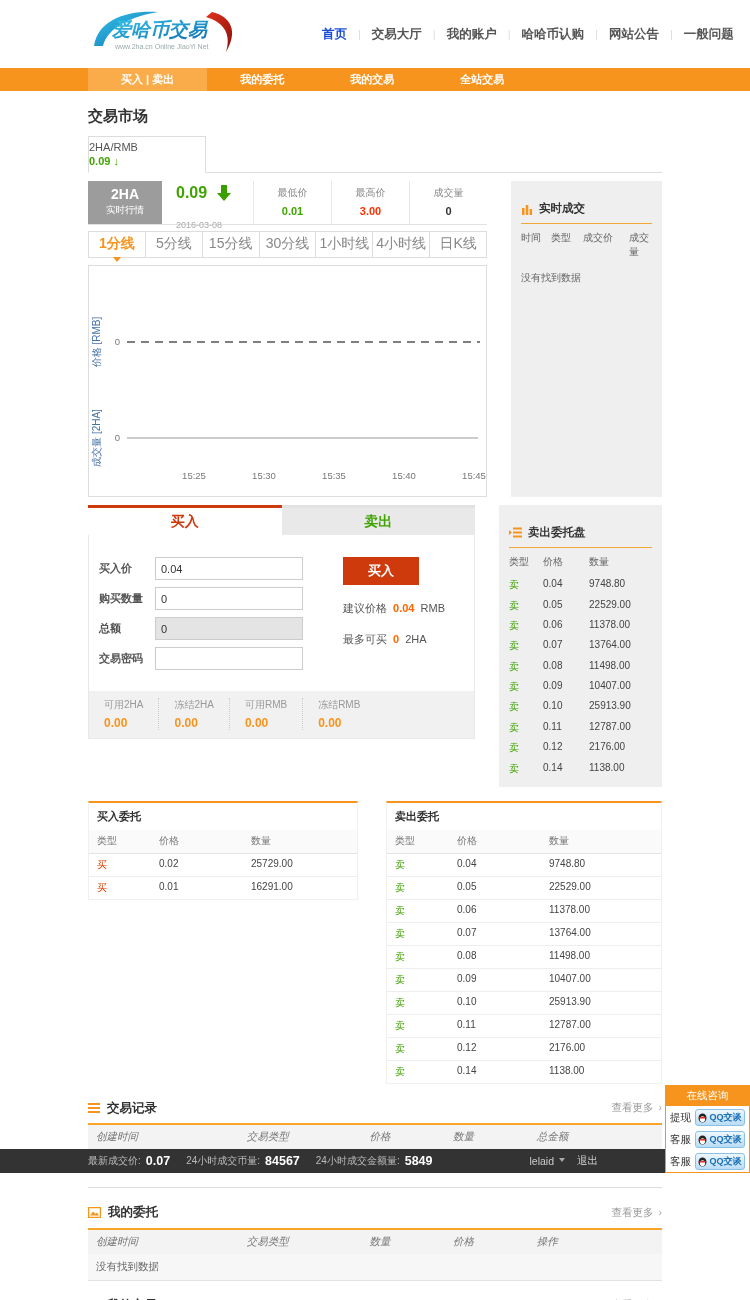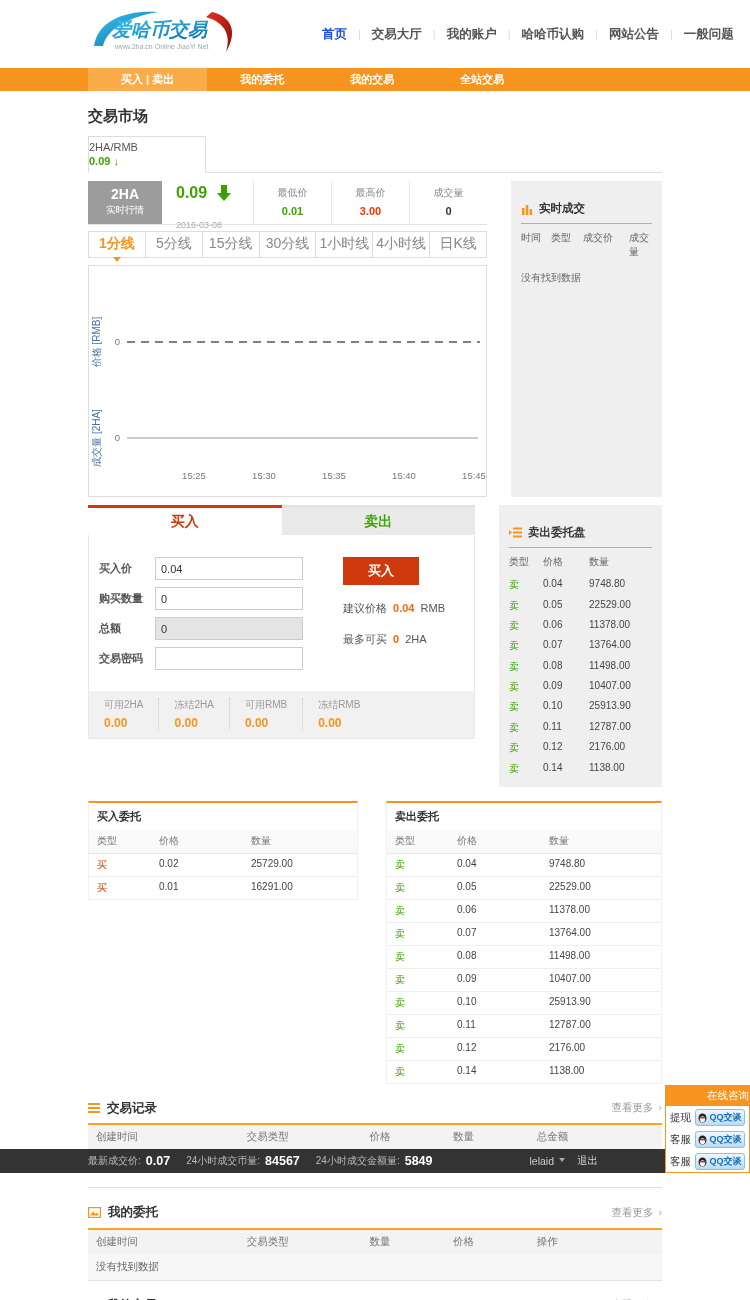--- a/index.html
+++ b/index.html
@@ -102,42 +102,42 @@
   .t-head { display:flex; font-size:10px; color:#777; padding:4px 8px 5px; border-bottom:1px solid #e5e5e5; background:#fafafa; }
   .t-row { display:flex; font-size:10px; color:#444; padding:4px 8px; border-bottom:1px solid #eee; }
   .t-row:last-child { border-bottom:none; }
   .tc1 { width:62px; } .tc2 { width:92px; } .tc3 { flex:1; }
 
   
   .section-head { display:flex; align-items:center; margin-top:16px; padding-bottom:6px; border-bottom:2px solid #f7a427; }
   .s-title { font-size:12.5px; font-weight:bold; color:#333; margin-left:7px; }
   .s-more { margin-left:auto; font-size:10.5px; color:#999; text-decoration:none; }
   .s-more .arr { color:#aaa; margin-left:5px; }
-  .s-head-row { display:flex; font-size:10.5px; color:#777; background:#f3f3f3; padding:5px 8px; }
+  .s-head-row { display:flex; font-size:10.5px; color:#777; background:#f3f3f3; padding:5px 8px;font-style:italic; }
   .col-a{width:27%;} .col-b{width:22%;} .col-c{width:15%;} .col-d{width:15%;} .col-e{flex:1;}
   .s-empty { font-size:10.5px; color:#666; background:#f7f7f7; padding:6px 8px; border-bottom:1px solid #e2e2e2; }
   .s-blank { height:15px; border-bottom:1px solid #ddd; }
 
   
   .black-bar { background:#333; height:24px; display:flex; align-items:center; width:750px; margin-left:-88px; padding-left:88px; }
   .bb-label { font-size:10px; color:#bbb; }
   .bb-value { font-size:12.5px; color:#fff; font-weight:bold; margin:0 16px 0 5px; }
   .bb-right { margin-left:auto; margin-right:152px; display:flex; align-items:center; }
   .bb-user { font-size:10.5px; color:#ccc; cursor:pointer; }
   .caret { display:inline-block; margin:0 4px 1px 5px; border-left:3.5px solid transparent; border-right:3.5px solid transparent; border-top:4px solid #aaa; }
   .bb-logout { font-size:10.5px; color:#ccc; text-decoration:none; margin-left:8px; }
 
   
   .icon-lines { position:relative; width:12px; height:10px; display:inline-block; }
   .icon-lines i { position:absolute; left:0; width:12px; height:2px; background:#f7941d; }
   .icon-lines i:nth-child(1){top:0;} .icon-lines i:nth-child(2){top:4px;} .icon-lines i:nth-child(3){top:8px;}
 
   
   .chat-widget { position:absolute; top:1085px; right:0; width:85px; background:#fff; border:1px solid #f7941d; z-index:20; }
-  .chat-title { background:#f7941d; color:#fff; font-size:10.5px; text-align:right; padding:3px 0; }
+  .chat-title { background:#f7941d; color:#fff; font-size:10.5px; text-align:center; padding:3px 0; }
   .chat-row { display:flex; align-items:center; padding:3px 4px 2px; }
   .chat-label { font-size:10.5px; color:#333; margin-right:4px; }
   .qq-btn { flex:1; display:flex; align-items:center; justify-content:center; background:linear-gradient(#eef7fe,#badcf5); border:1px solid #8cbfe4; border-radius:3px; padding:1px 2px; font-size:9px; color:#1a6fb5; font-weight:bold; cursor:pointer; }
   .qq-btn svg { margin-right:2px; }
 </style>
 </head>
 <body>
 
 <header class="site-header">
   <div class="container header-inner">

